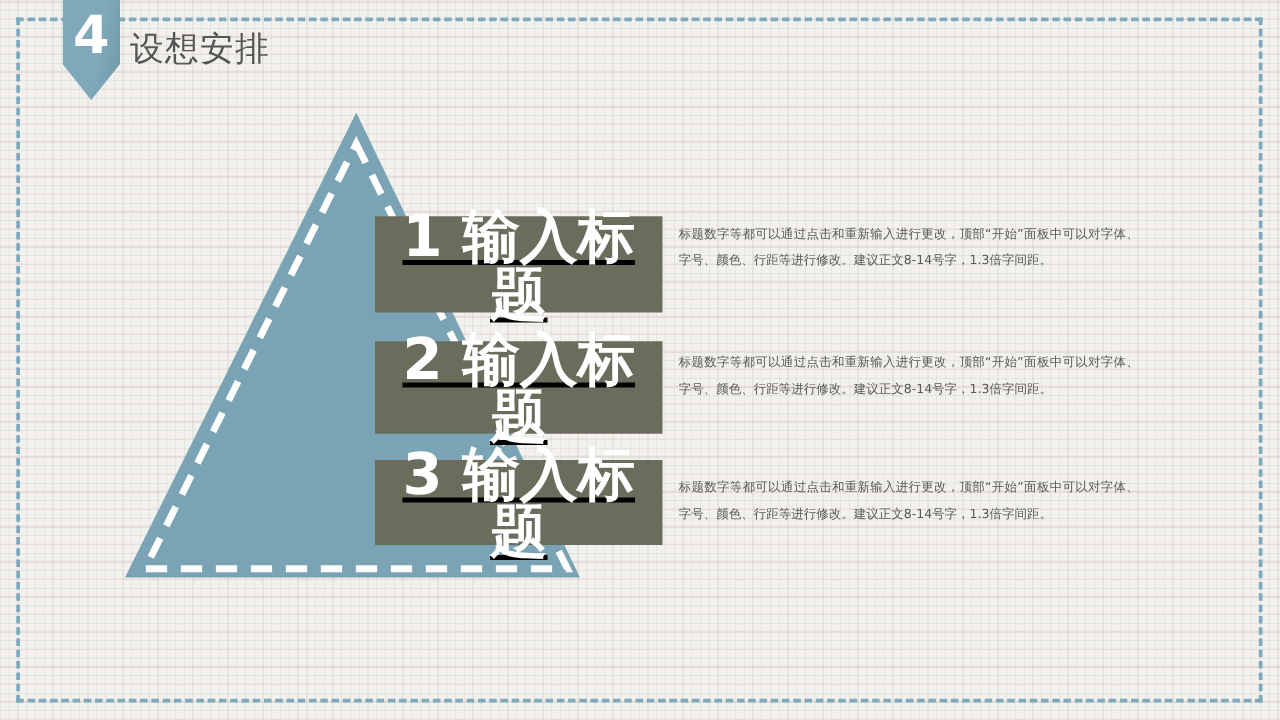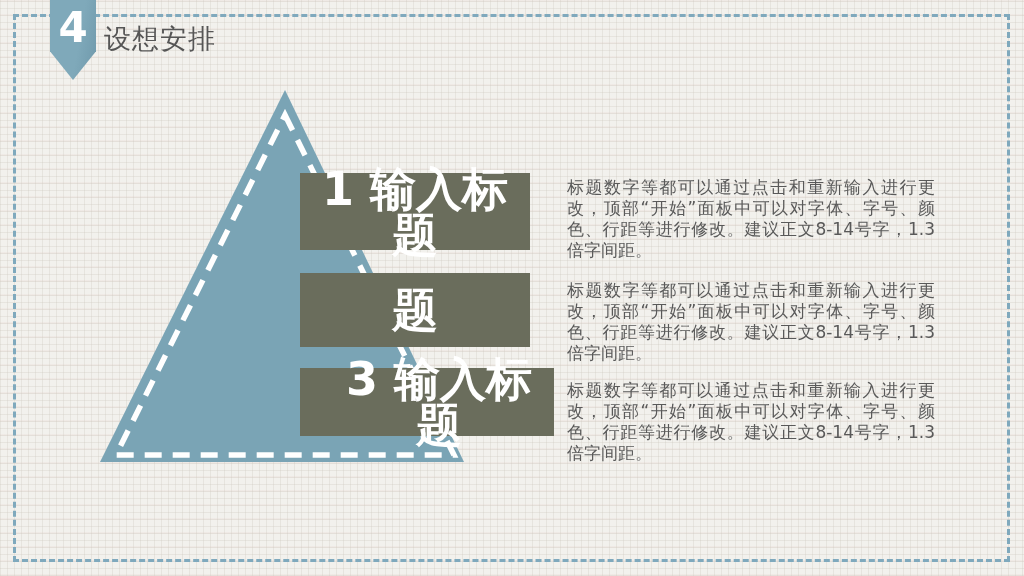--- a/index.html
+++ b/index.html
@@ -40,31 +40,32 @@
   }
   .pyramid{
     position:absolute;left:85px;top:85px;width:395px;height:392px;
     z-index:2;
   }
   .bar{
     position:absolute;left:300px;width:230px;
     background:#6a6d5c;
     display:flex;align-items:center;justify-content:center;
     z-index:3;
+    text-decoration:underline;
   }
   .bar .txt{
     color:#ffffff;font-size:46px;font-weight:700;line-height:46px;
     text-align:center;white-space:nowrap;
   }
   .bar1{top:173px;height:77px;}
   .bar2{top:273px;height:74px;}
-  .bar3{top:368px;height:68px;padding-left:24px;}
+  .bar3{top:368px;height:68px;}
   .desc{
-    position:absolute;left:567px;width:368px;
-    font-size:17px;line-height:21px;color:#595959;
+    position:absolute;left:543px;width:368px;
+    font-size:10px;line-height:21px;color:#595959;
     z-index:3;text-align:justify;
   }
   .desc1{top:177px;}
   .desc2{top:280px;}
   .desc3{top:380px;}
 </style>
 </head>
 <body>
 
 <div class="stage">
@@ -85,20 +86,21 @@
   <div class="bar bar1">
     <div class="txt">
       <div>1 输入标</div>
       <div>题</div>
     </div>
   </div>
   <div class="desc desc1">标题数字等都可以通过点击和重新输入进行更改，顶部“开始”面板中可以对字体、字号、颜色、行距等进行修改。建议正文8-14号字，1.3倍字间距。</div>
 
   <div class="bar bar2">
     <div class="txt">
+      <div>2 输入标</div>
       <div>题</div>
     </div>
   </div>
   <div class="desc desc2">标题数字等都可以通过点击和重新输入进行更改，顶部“开始”面板中可以对字体、字号、颜色、行距等进行修改。建议正文8-14号字，1.3倍字间距。</div>
 
   <div class="bar bar3">
     <div class="txt">
       <div>3 输入标</div>
       <div>题</div>
     </div>

